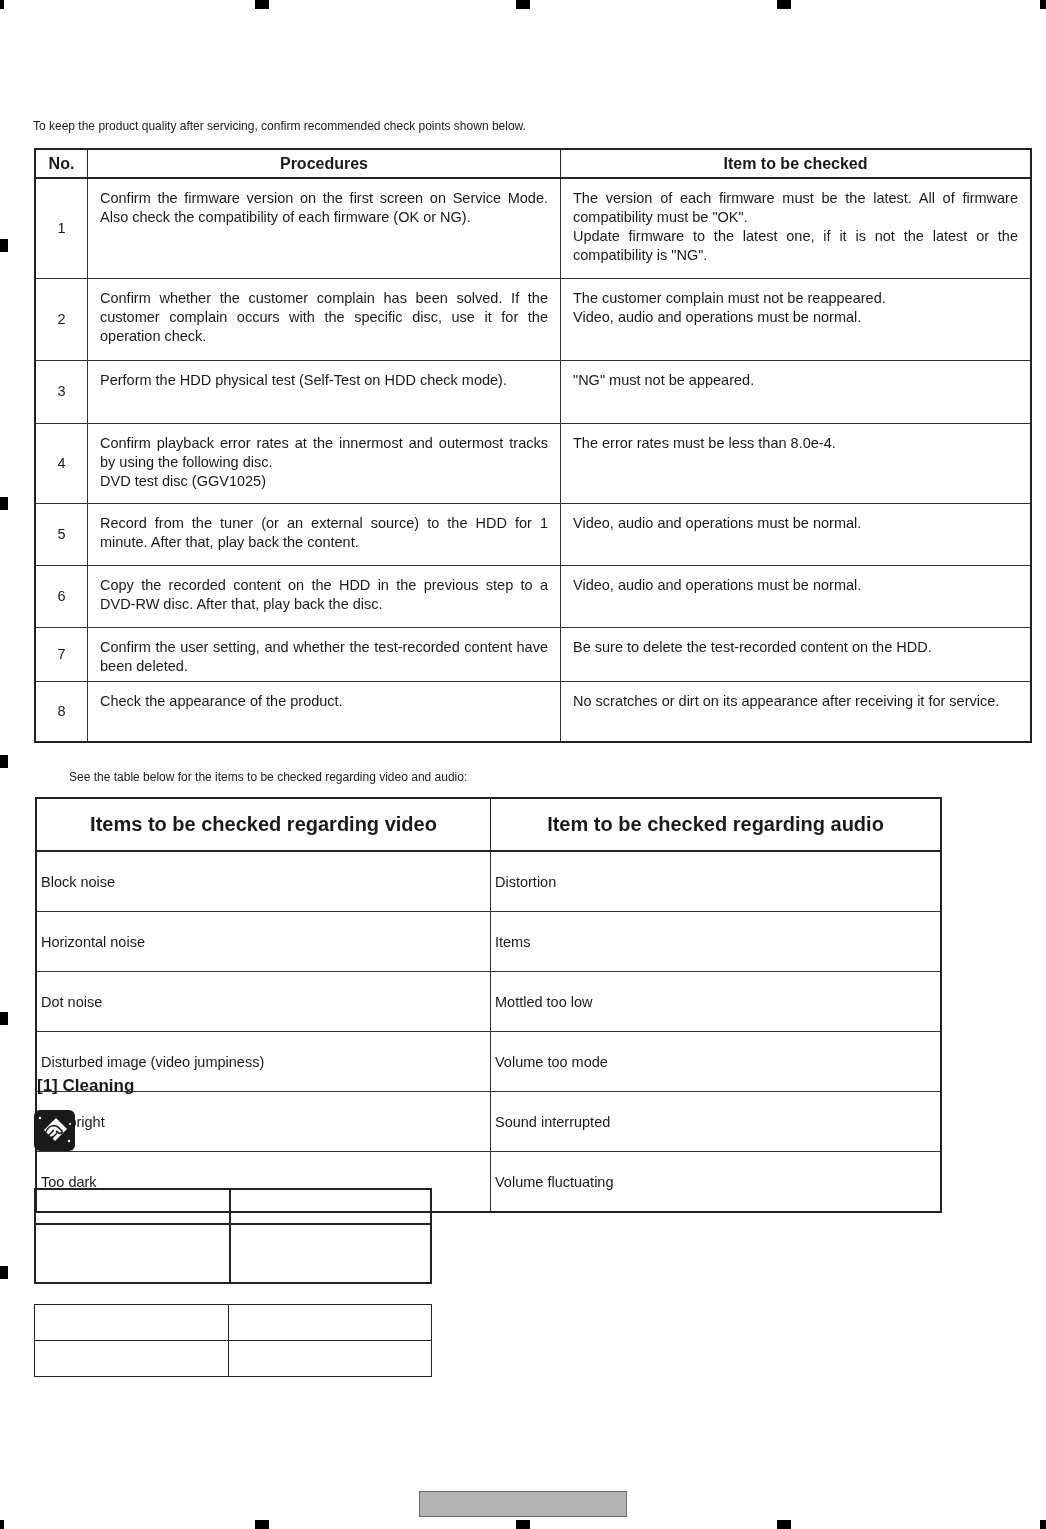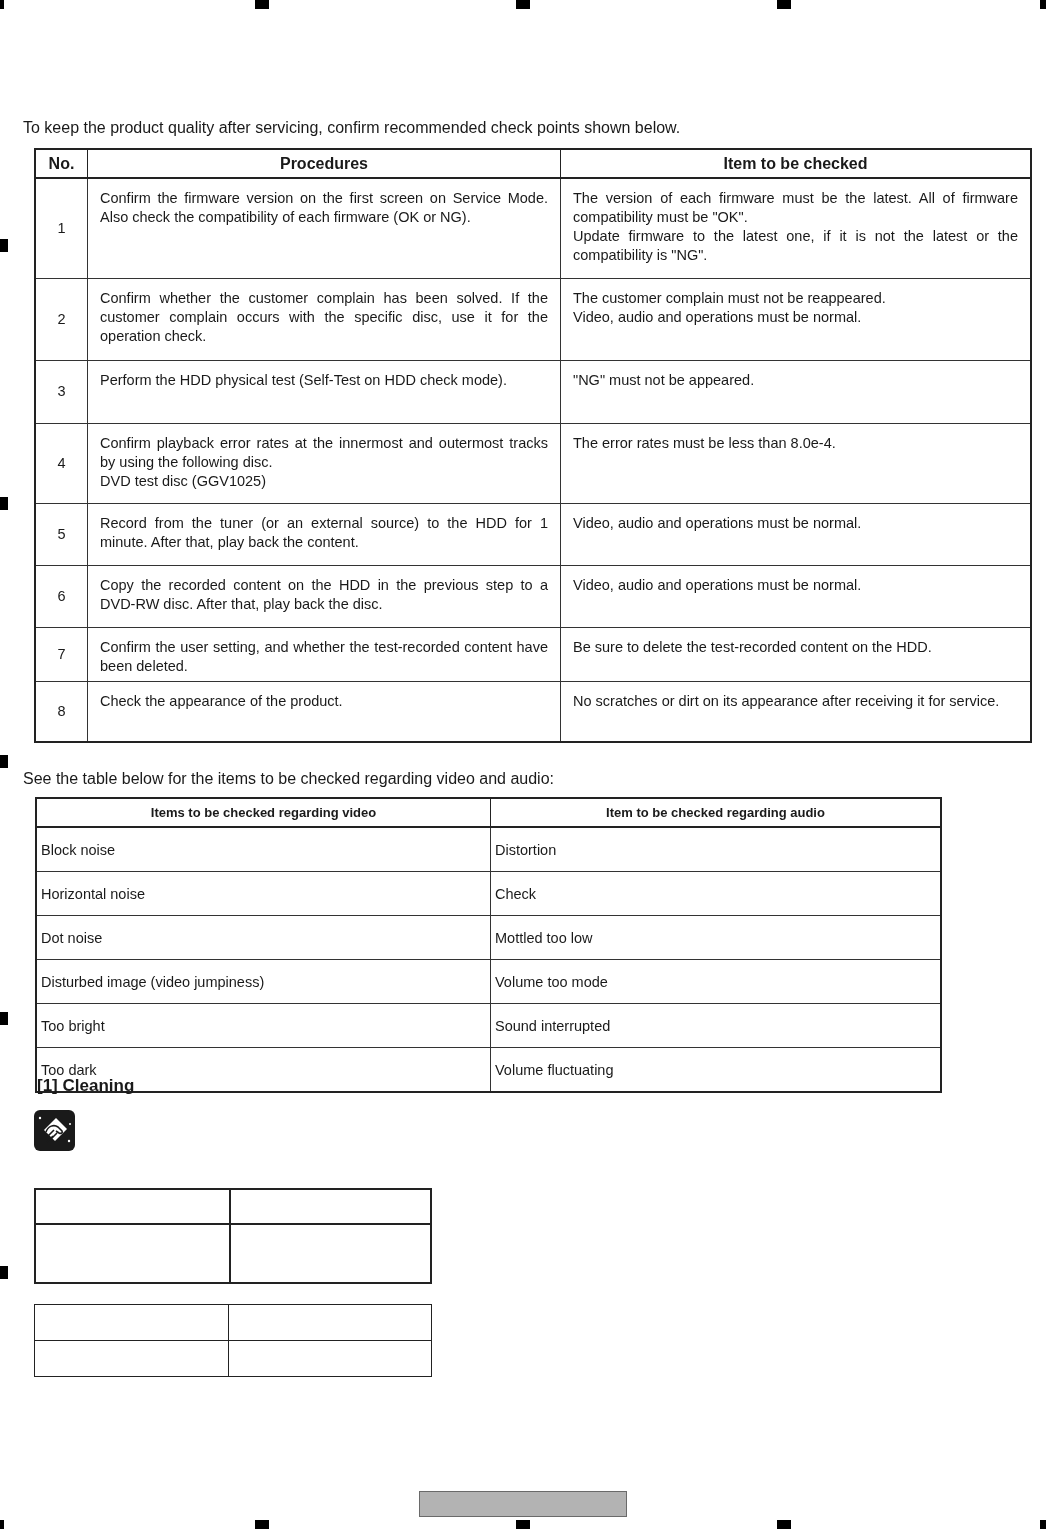--- a/index.html
+++ b/index.html
@@ -1,28 +1,28 @@
 <!DOCTYPE html>
 <html><head>
 <meta charset="utf-8">
 <style>
   html, body { margin:0; padding:0; background:#fff; }
   body { width:1046px; height:1529px; position:relative; overflow:hidden;
          font-family:"Liberation Sans", sans-serif; color:#1a1a1a; }
   .mark { position:absolute; background:#000; }
-  .intro { position:absolute; left:23px; font-size:16px; }
+  .intro { position:absolute; left:33px; font-size:12px; }
   table { border-collapse:collapse; position:absolute; }
   .t1 { left:34px; top:148px; width:998px; border:2px solid #222; }
   .t1 th { font-weight:bold; font-size:16px; height:27px; border:1.5px solid #222; border-bottom:2px solid #222; text-align:center; padding:0; }
   .t1 td { border:1px solid #333; vertical-align:top; font-size:14.5px; line-height:19px; padding:10px 12px 0 12px; text-align:justify; }
   .t1 td.num { text-align:center; vertical-align:middle; padding:0; width:51px; }
   .t1 td.proc { width:448px; }
   .t2 { left:35px; top:797px; width:907px; border:2px solid #222; }
-  .t2 th { font-weight:bold; font-size:13px; height:27px; border:1.5px solid #222; border-bottom:2px solid #222; text-align:center; padding:0; }
-  .t2 td { border:1px solid #333; font-size:14.5px; height:27px; padding:8px 4px; }
+  .t2 th { font-weight:bold; font-size:20px; height:27px; border:1.5px solid #222; border-bottom:2px solid #222; text-align:center; padding:12px; }
+  .t2 td { border:1px solid #333; font-size:14.5px; height:27px; padding:16px 4px; }
   .t2 td.v { width:445px; }
   .heading { position:absolute; left:37px; top:1076px; font-size:17px; font-weight:bold; }
   .icon { position:absolute; left:34px; top:1110px; width:41px; height:41px; background:#1a1a1a; border-radius:6px; }
   .blank { left:34px; width:398px; border:2.5px solid #222; }
   .blank td { border:2px solid #222; padding:0; }
   .blank2 td { border:1.5px solid #222; }
   .footer-box { position:absolute; left:419px; top:1491px; width:206px; height:24px; background:#b3b3b3; border:1px solid #6a6a6a; }
 </style>
 </head>
 <body>
@@ -93,37 +93,37 @@
       <td>Be sure to delete the test-recorded content on the HDD.</td>
     </tr>
     <tr style="height:61px">
       <td class="num">8</td>
       <td class="proc">Check the appearance of the product.</td>
       <td>No scratches or dirt on its appearance after receiving it for service.</td>
     </tr>
   </tbody>
 </table>
 
-<div class="intro" style="top:770px;">See the table below for the items to be checked regarding video and audio:</div>
+<div class="intro" style="top:770px;margin-left:36px;">See the table below for the items to be checked regarding video and audio:</div>
 
 <table class="t2">
   <thead>
     <tr>
       <th>Items to be checked regarding video</th>
       <th>Item to be checked regarding audio</th>
     </tr>
   </thead>
   <tbody>
     <tr>
         <td class="v">Block noise</td>
         <td>Distortion</td>
       </tr>
     <tr>
         <td class="v">Horizontal noise</td>
-        <td>Check</td>
+        <td>Items</td>
       </tr>
     <tr>
         <td class="v">Dot noise</td>
         <td>Mottled too low</td>
       </tr>
     <tr>
         <td class="v">Disturbed image (video jumpiness)</td>
         <td>Volume too mode</td>
       </tr>
     <tr>

